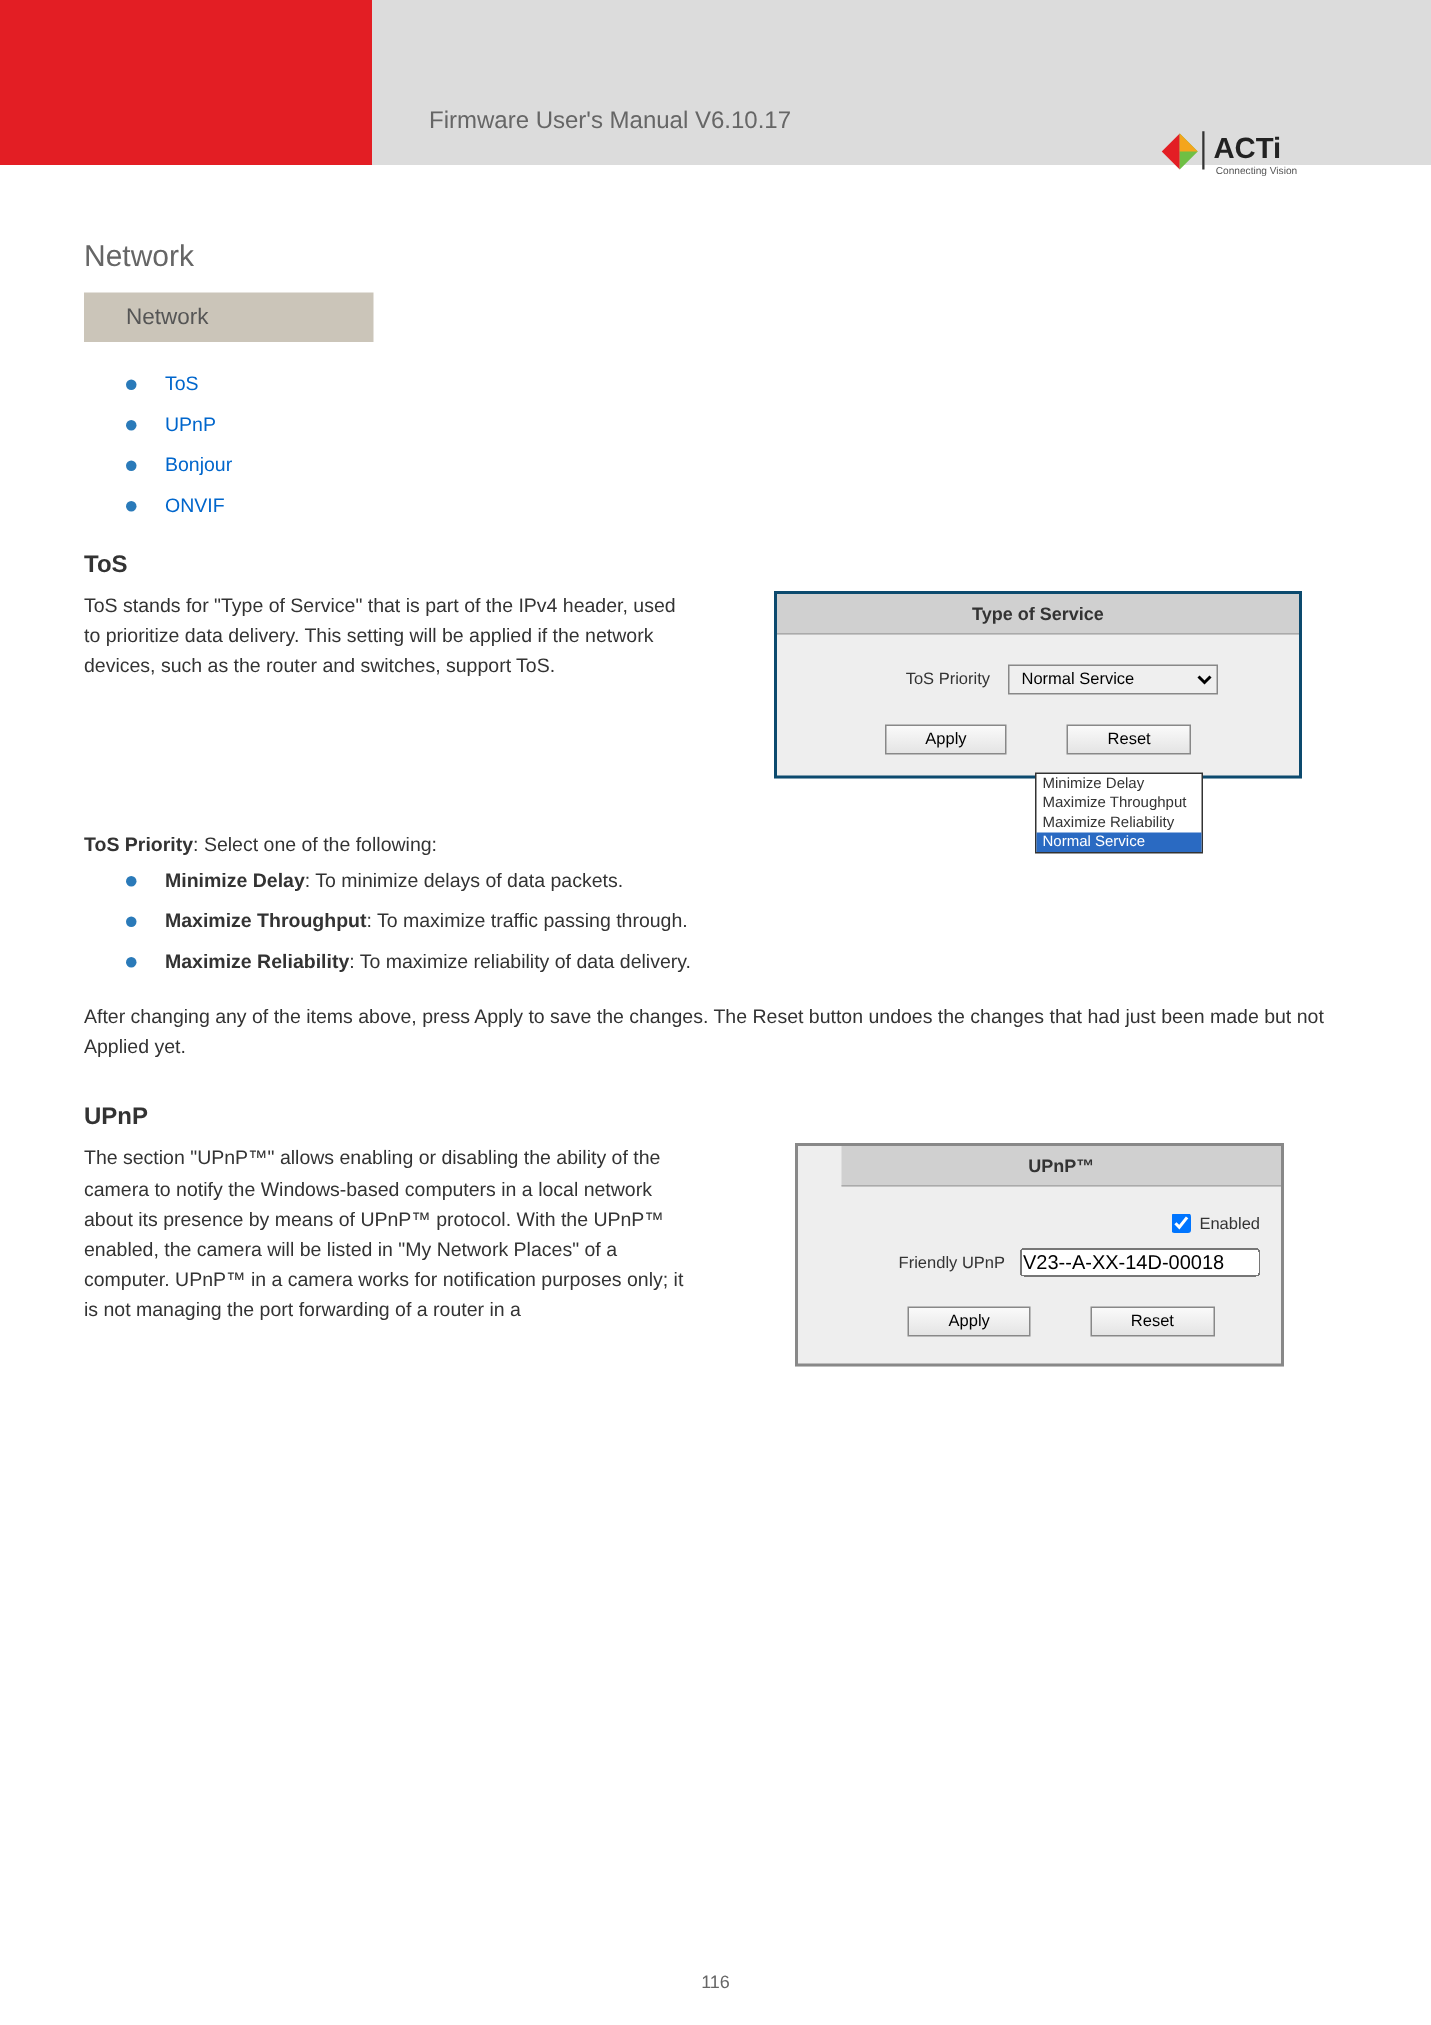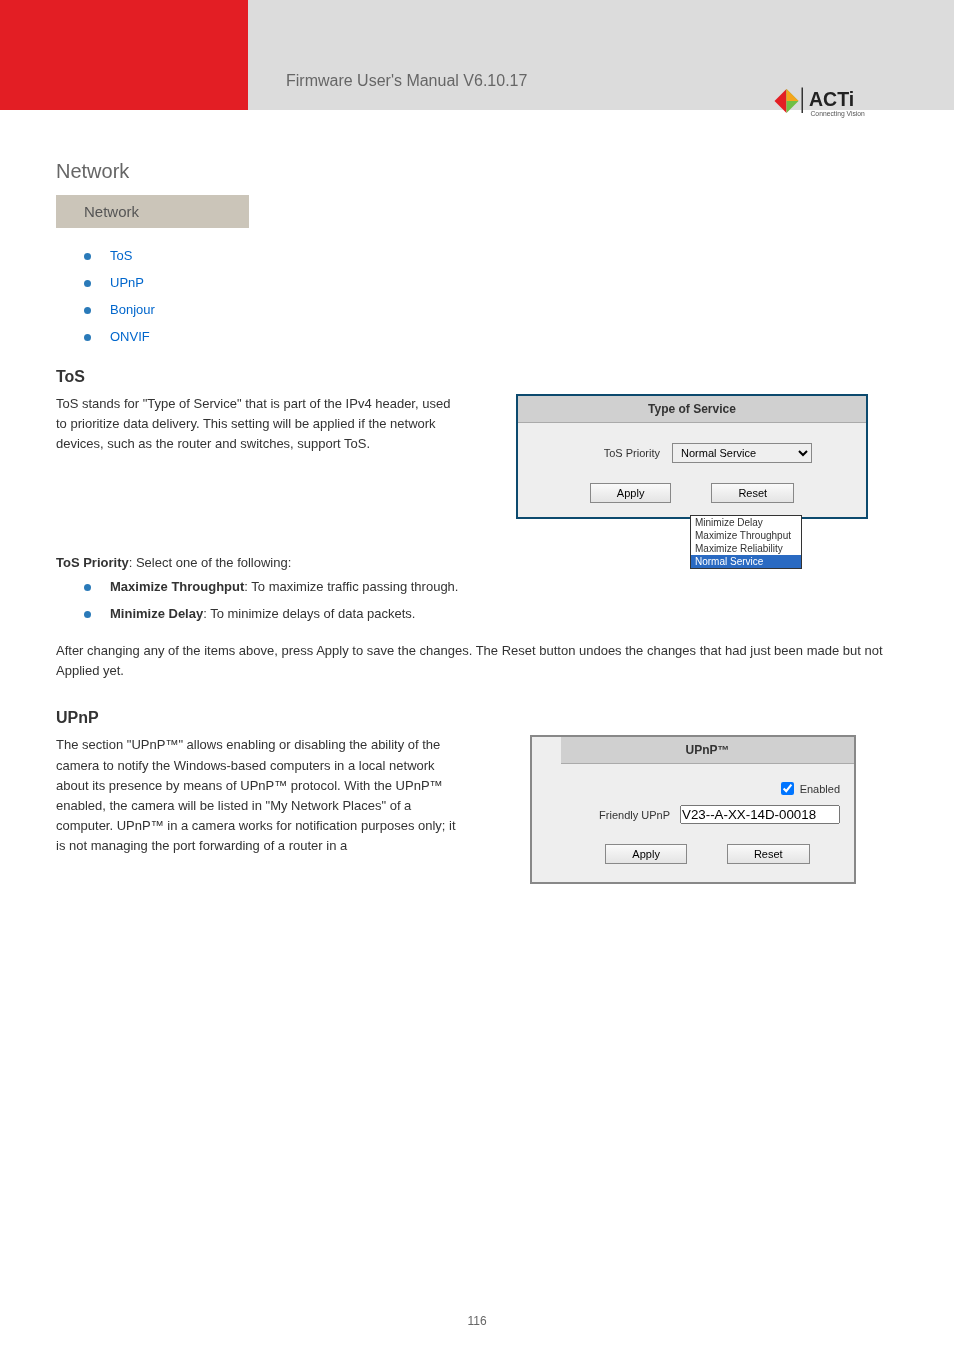--- a/index.html
+++ b/index.html
@@ -106,22 +106,23 @@
           <div>Maximize Throughput</div>
           <div>Maximize Reliability</div>
           <div class="sel">Normal Service</div>
         </div>
       </div>
       <div class="clear"></div>
     </div>
 
     <p class="para" style="margin-top:34px;"><b>ToS Priority</b>: <span>Select one of the following:</span></p>
     <ul class="bullet-list">
+      <li><b style="color:#333;">Minimize Delay</b><span style="color:#333;">: To minimize delays of data packets.</span></li>
       <li><b style="color:#333;">Maximize Throughput</b><span style="color:#333;">: To maximize traffic passing through.</span></li>
-      <li><b style="color:#333;">Minimize Delay</b><span style="color:#333;">: To minimize delays of data packets.</span></li>
+      <li><b style="color:#333;">Maximize Reliability</b><span style="color:#333;">: To maximize reliability of data delivery.</span></li>
     </ul>
     <p class="para">After changing any of the items above, press Apply to save the changes. The Reset button undoes the changes that had just been made but not Applied yet.</p>
 
     <div class="upnp-section">
       <div class="sub-title">UPnP</div>
       <div class="upnp-left">
         <p class="para">The section "UPnP™" allows enabling or disabling the ability of the camera to notify the Windows-based computers in a local network about its presence by means of UPnP™ protocol. With the UPnP™ enabled, the camera will be listed in "My Network Places" of a computer. UPnP™ in a camera works for notification purposes only; it is not managing the port forwarding of a router in a</p>
       </div>
       <div class="upnp-right">
         <div class="upnp-panel">

